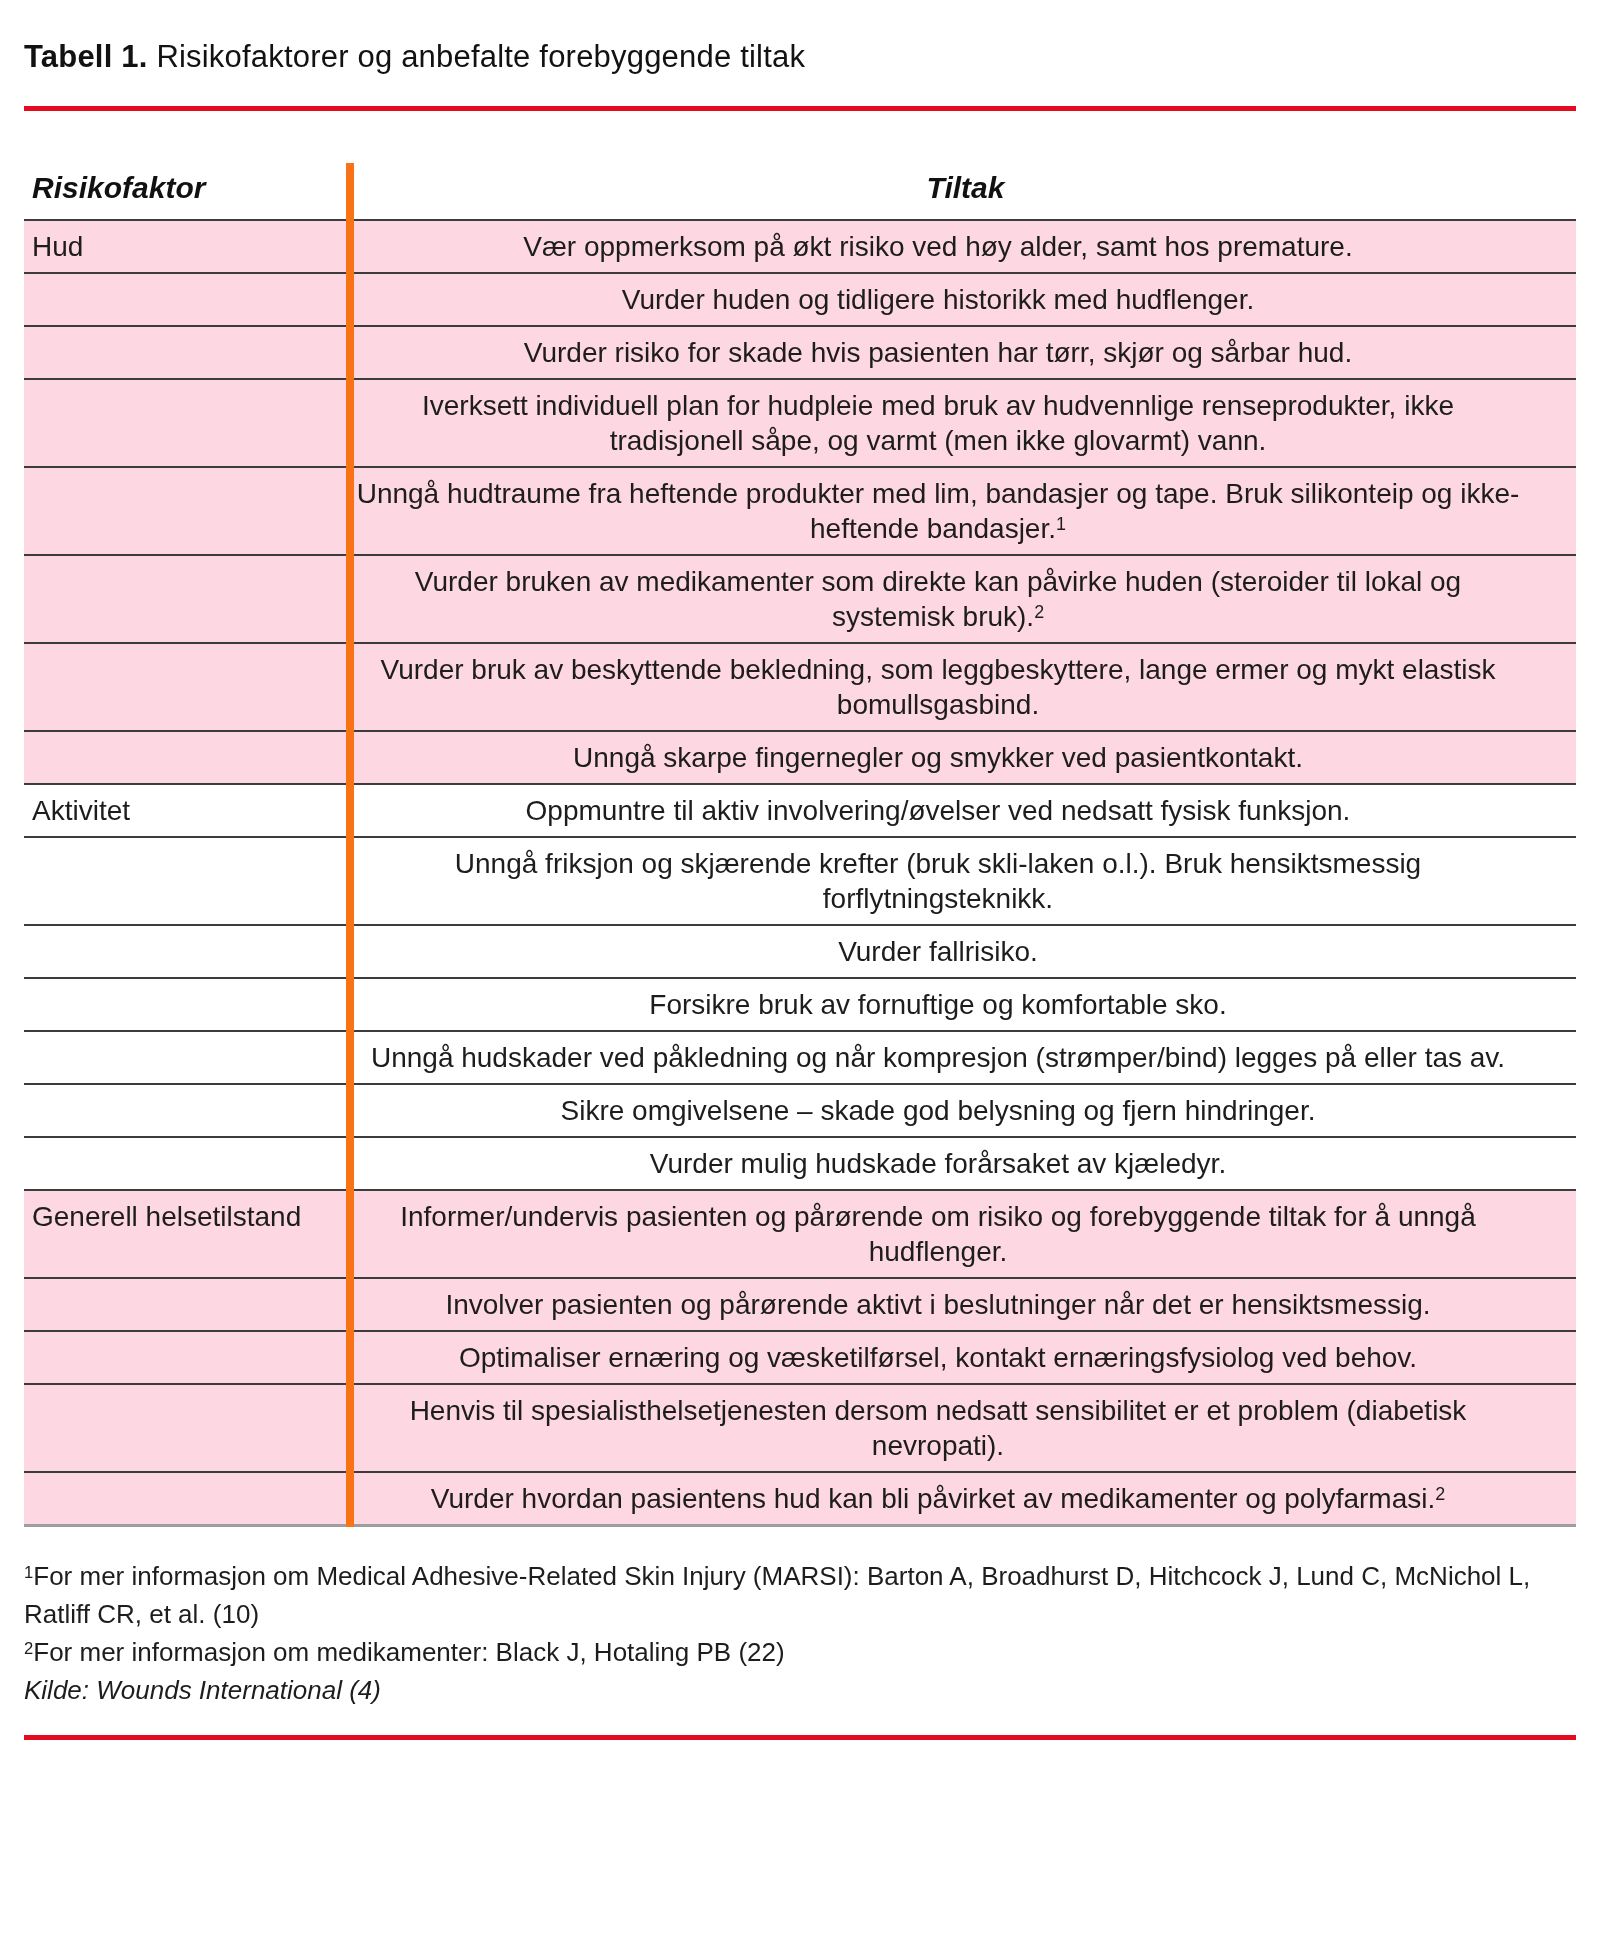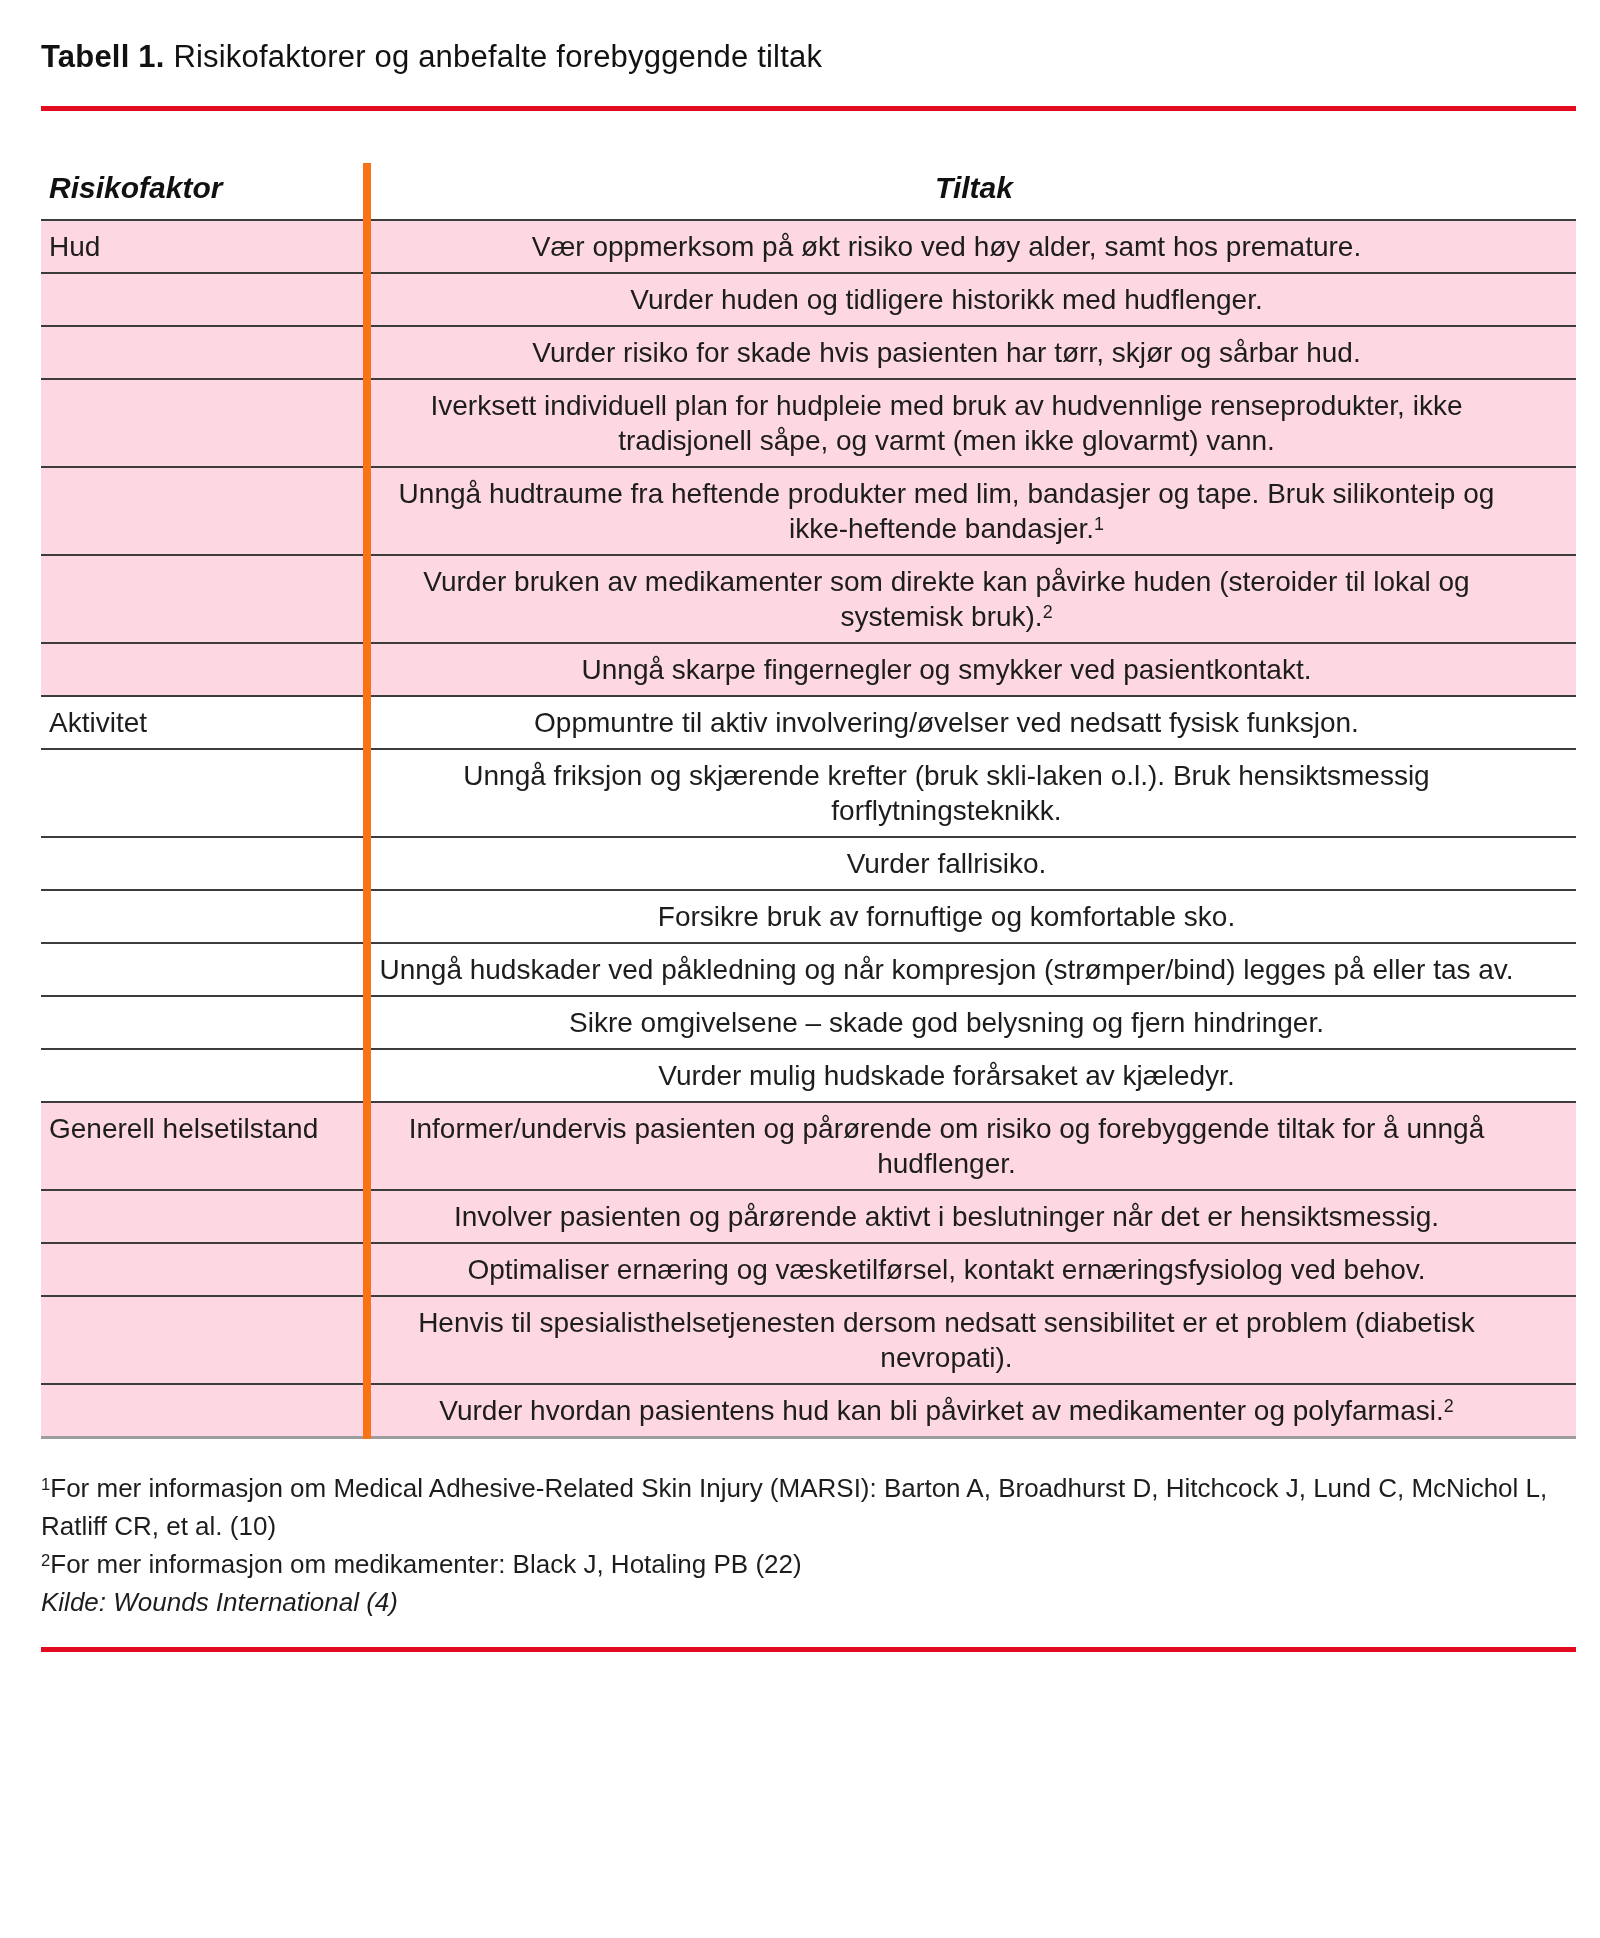--- a/index.html
+++ b/index.html
@@ -4,21 +4,21 @@
 <style>
   html, body { margin: 0; padding: 0; background: #ffffff; }
   body {
     width: 1600px;
     min-height: 1938px;
     font-family: "Liberation Sans", "DejaVu Sans", sans-serif;
     color: #1d1d1d;
     -webkit-font-smoothing: antialiased;
     box-sizing: border-box;
   }
-  .page { padding: 0 24px 20px 24px; box-sizing: border-box; margin-left: 17px; }
+  .page { padding: 0 24px 20px 24px; box-sizing: border-box; }
 
   .table-title {
     padding-top: 38px;
     font-size: 31px;
     line-height: 38px;
     color: #121212;
     letter-spacing: 0.2px;
   }
   .table-title .title-label { font-weight: 700; }
 
@@ -123,20 +123,24 @@
         <tr class="shaded">
           <td class="risk-cell"></td>
           <td class="measure-cell">Unngå hudtraume fra heftende produkter med lim, bandasjer og tape. Bruk silikonteip og ikke-heftende bandasjer.<sup class="fn-ref">1</sup></td>
         </tr>
         <tr class="shaded">
           <td class="risk-cell"></td>
           <td class="measure-cell">Vurder bruken av medikamenter som direkte kan påvirke huden (steroider til lokal og systemisk bruk).<sup class="fn-ref">2</sup></td>
         </tr>
         <tr class="shaded">
           <td class="risk-cell"></td>
+          <td class="measure-cell">Vurder bruk av beskyttende bekledning, som leggbeskyttere, lange ermer og mykt elastisk bomullsgasbind.</td>
+        </tr>
+        <tr class="shaded">
+          <td class="risk-cell"></td>
           <td class="measure-cell">Unngå skarpe fingernegler og smykker ved pasientkontakt.</td>
         </tr>
         <tr>
           <td class="risk-cell">Aktivitet</td>
           <td class="measure-cell">Oppmuntre til aktiv involvering/øvelser ved nedsatt fysisk funksjon.</td>
         </tr>
         <tr>
           <td class="risk-cell"></td>
           <td class="measure-cell">Unngå friksjon og skjærende krefter (bruk skli-laken o.l.). Bruk hensiktsmessig forflytningsteknikk.</td>
         </tr>

